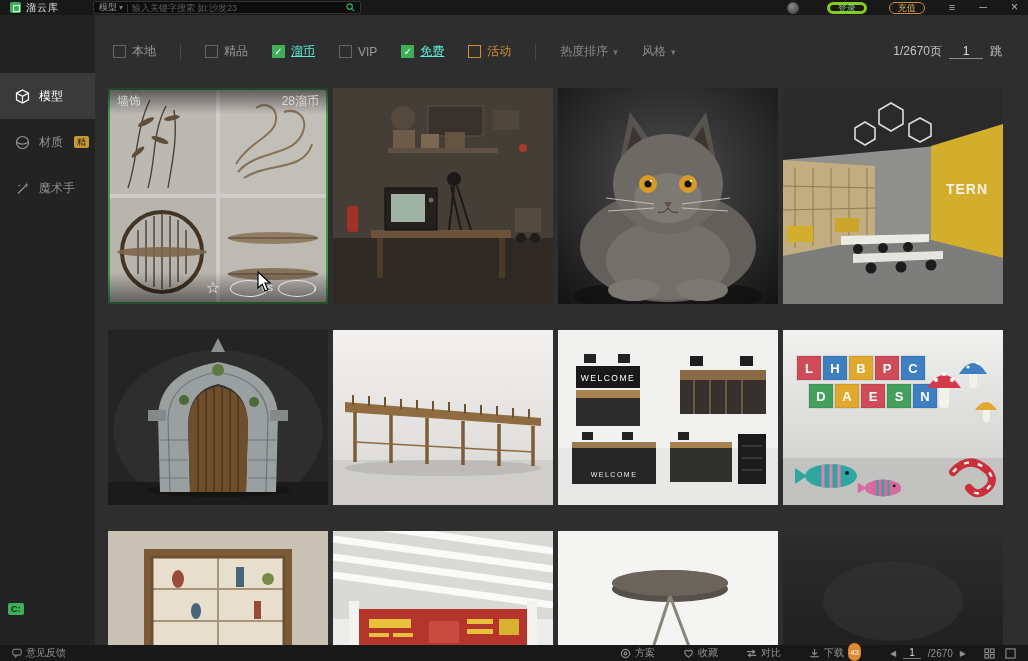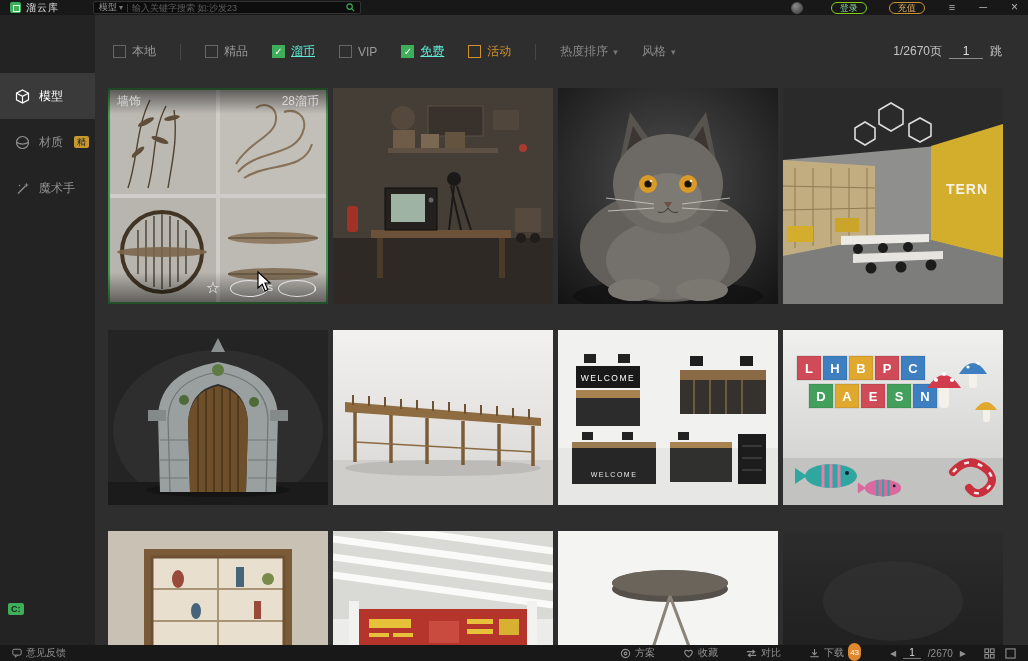--- a/index.html
+++ b/index.html
@@ -22,21 +22,21 @@
   .searchbox .vdiv { width:1px; height:8px; background:#3a3a3a; }
   .searchbox input { flex:1; min-width:0; background:transparent; border:none; outline:none;
     color:#bbb; font-size:9px; font-family:"Liberation Sans","DejaVu Sans",sans-serif; }
   .searchbox input::placeholder { color:#5d5d5d; }
   .mag { width:9px; height:9px; flex:none; cursor:pointer; }
   .tb-right { margin-left:auto; display:flex; align-items:center; }
   .avatar { width:12px; height:12px; border-radius:50%; flex:none; cursor:pointer;
     background:radial-gradient(circle at 35% 30%, #8d8d8d, #3c3c3c); border:1px solid #555; }
   .pill { height:12px; line-height:10px; font-size:9px; padding:0 8px; border-radius:7px;
     display:flex; align-items:center; cursor:pointer; white-space:nowrap; }
-  .pill.login { margin-left:28px; border:1px solid #84cc16; color:#8fd6a0; }
+  .pill.login { margin-left:28px; border:3px solid #84cc16; color:#8fd6a0; }
   .pill.charge { margin-left:22px; border:1px solid #c9913a; color:#e0b468; }
   .wico { margin-left:24px; color:#b5b5b5; font-size:11px; line-height:15px; cursor:pointer; }
   .wico.close { font-size:12px; }
 
   
   .sidebar { position:absolute; top:15px; left:0; width:95px; bottom:16px; background:#232323; z-index:10; }
   .side-items { margin-top:58px; }
   .side-item { height:46px; display:flex; align-items:center; gap:9px; padding-left:15px;
     color:#8f8f8f; font-size:12px; cursor:pointer; }
   .side-item.active { background:#3a3a3a; color:#ffffff; }

